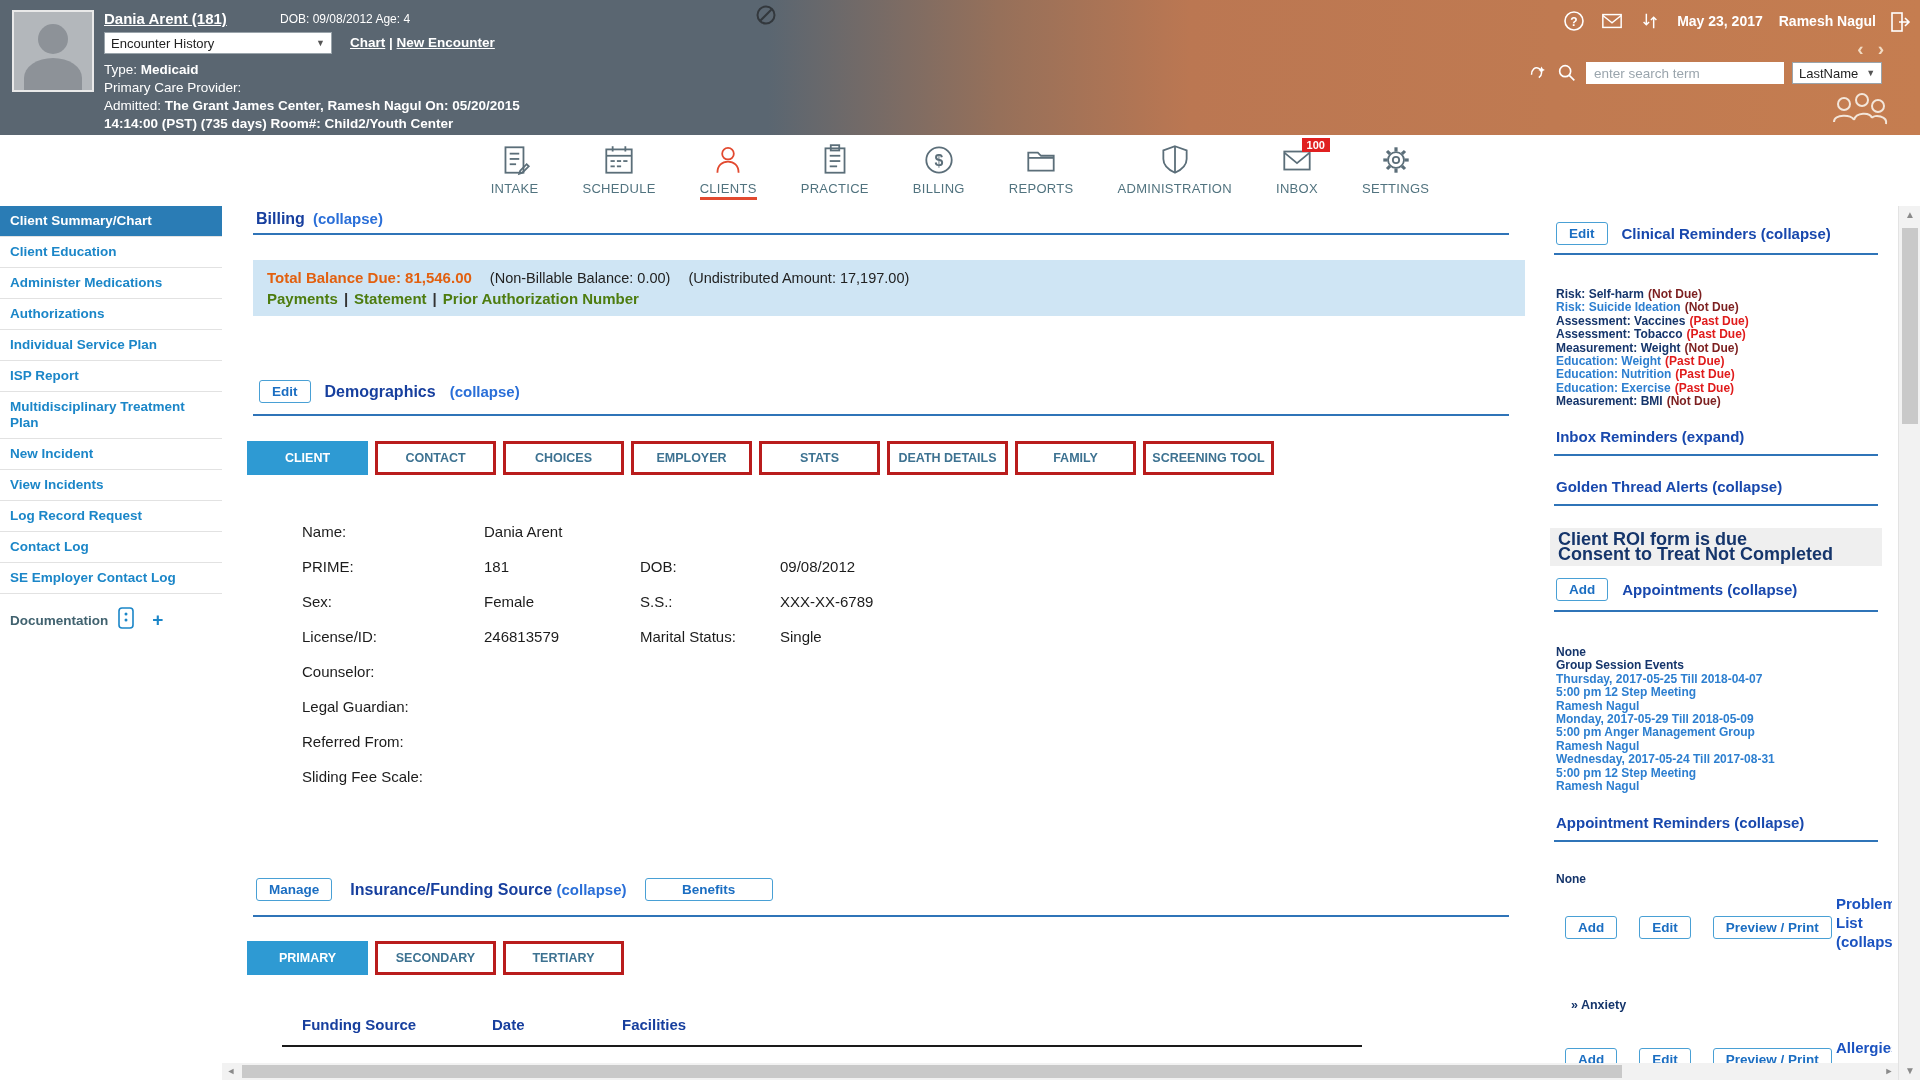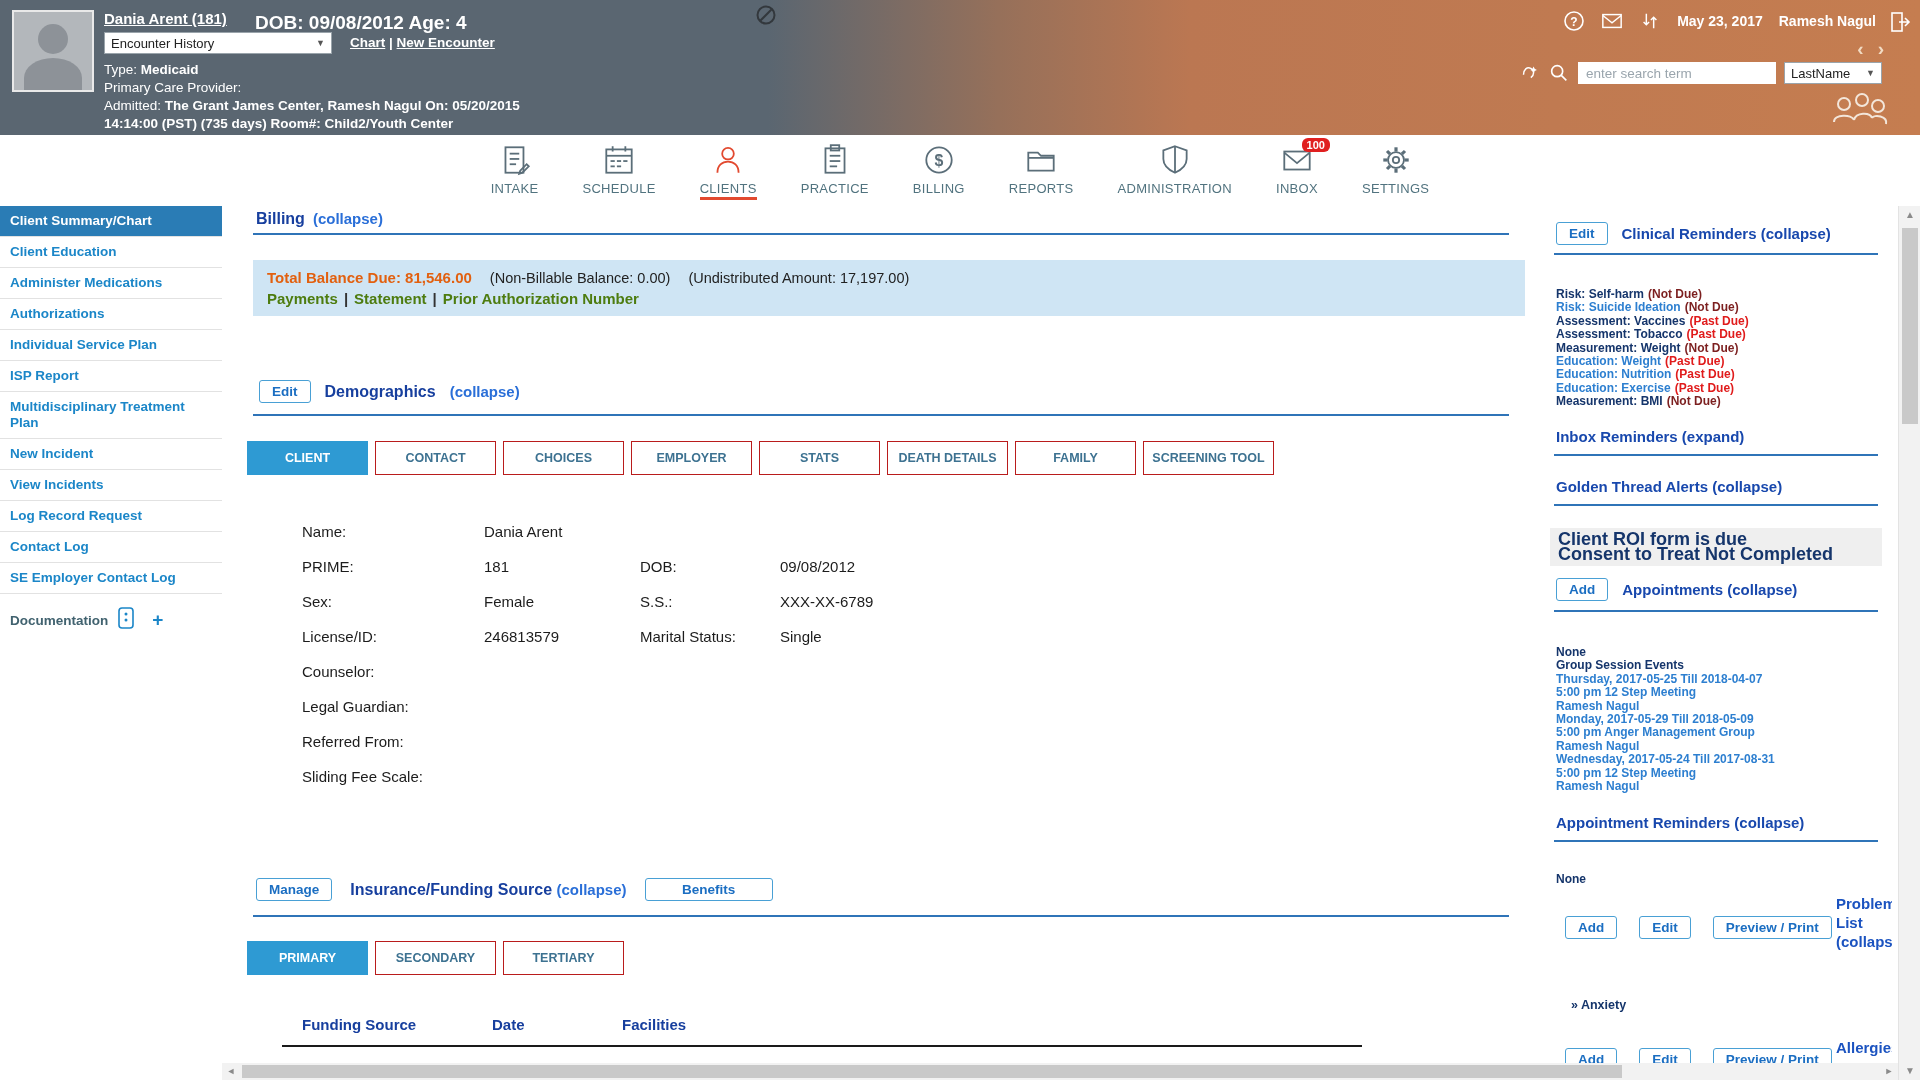--- a/index.html
+++ b/index.html
@@ -6,49 +6,49 @@
   html,body { width:1920px; height:1080px; overflow:hidden; }
   body { font-family:"Liberation Sans", sans-serif; background:#fff; position:relative; color:#1c1c1c; }
 
   
   .topbar { position:absolute; top:0; left:0; width:1920px; height:135px; color:#fff;
     background:linear-gradient(90deg,#5a6671 0%,#5a6671 40%,#96705a 52%,#bb7752 62%,#c57d50 100%); }
   .photo { position:absolute; left:12px; top:10px; width:82px; height:82px; background:#b3b7bb; border:2px solid #e9e9e9; overflow:hidden; }
   .photo .head { position:absolute; left:24px; top:12px; width:30px; height:30px; border-radius:50%; background:#8d9298; }
   .photo .torso { position:absolute; left:10px; top:46px; width:58px; height:40px; border-radius:50% 50% 0 0; background:#8d9298; }
   .pt-name { position:absolute; left:104px; top:10px; font-size:15px; font-weight:bold; text-decoration:underline; color:#fff; cursor:pointer; }
-  .pt-dobline { position:absolute; left:255px; top:12px; font-size:19px; font-weight:bold; }
+  .pt-dobline { position:absolute; left:280px; top:12px; font-size:12px; font-weight:normal; }
   .fake-select { background:#fff; color:#222; font-size:13px; height:22px; display:flex; align-items:center; justify-content:space-between; padding:0 6px; cursor:pointer; border:1px solid #9aa4ab; }
   .fake-select .arr { font-size:9px; color:#555; margin-left:8px; }
   .enc-select { position:absolute; left:104px; top:32px; width:228px; }
   .hdr-links { position:absolute; left:350px; top:35px; font-size:13.5px; font-weight:bold; }
   .hdr-links a { color:#fff; text-decoration:underline; cursor:pointer; }
   .hdr-line { position:absolute; left:104px; font-size:13.5px; }
   .hdr-line b { font-weight:bold; }
   .cancel-icon { position:absolute; left:755px; top:4px; width:22px; height:22px; cursor:pointer; }
   .tr-row1 { position:absolute; right:44px; top:10px; display:flex; align-items:center; gap:16px; }
   .tr-ico { width:22px; height:22px; display:inline-flex; align-items:center; justify-content:center; cursor:pointer; }
   .tr-date { font-size:14px; font-weight:bold; white-space:nowrap; }
   .logout-icon { position:absolute; right:8px; top:10px; width:24px; height:24px; cursor:pointer; }
   .chevrons { position:absolute; right:22px; top:38px; font-size:19px; font-weight:bold; color:#f2dcc4; letter-spacing:14px; cursor:pointer; }
   .tr-row2 { position:absolute; right:38px; top:62px; display:flex; align-items:center; gap:8px; }
   .search-input { width:198px; height:22px; border:none; font-size:13.5px; padding:0 8px; color:#444; font-family:"Liberation Sans",sans-serif; }
   .search-input::placeholder { color:#9aa5ad; }
-  .ln-select { width:98px; }
+  .ln-select { width:90px; }
   .app-logo { position:absolute; right:24px; top:90px; width:74px; height:40px; }
 
   
   .mainnav { position:absolute; top:135px; left:0; width:1920px; height:71px; background:#fff; display:flex; justify-content:center; gap:44px; padding-top:7px; }
   .nav-item { display:flex; flex-direction:column; align-items:center; gap:3px; position:relative; cursor:pointer; }
   .nav-label { font-size:13px; color:#51737f; letter-spacing:.3px; }
   .nav-item.active .nav-label { border-bottom:3px solid #e2492f; padding-bottom:1px; }
   .nav-ic { width:36px; height:36px; }
   .nav-ic svg { stroke:#5b6e79; fill:none; stroke-width:1.7; }
   .nav-item.active .nav-ic svg { stroke:#e2492f; }
-  .inbox-badge { position:absolute; top:-4px; right:-12px; background:#e02020; color:#fff; font-size:11px; font-weight:bold; border-radius:6px; padding:1px 5px; }
+  .inbox-badge { position:absolute; top:-4px; right:-12px; background:#e02020; color:#fff; font-size:11px; font-weight:bold; border-radius:0; padding:1px 5px; }
 
   
   .sidebar { position:absolute; top:206px; left:0; width:222px; }
   .side-item { padding:7px 10px; font-size:13.5px; font-weight:600; color:#1b86c8; border-bottom:1px solid #e2e2e2; cursor:pointer; line-height:16px; }
   .side-item.active { background:#2a7cb5; color:#fff; }
   .doc-row { display:flex; align-items:center; gap:8px; padding:12px 10px; }
   .doc-label { font-size:13.5px; font-weight:600; color:#41626f; }
   .doc-add { color:#1b86c8; font-size:19px; font-weight:bold; cursor:pointer; margin-left:8px; }
 
   
@@ -66,21 +66,21 @@
   .bal-line1 .paren { margin-right:14px; }
   .bal-line2 { color:#2f9e2f; font-weight:bold; font-size:14px; margin-top:3px; }
   .bal-line3 { margin-top:4px; font-size:15px; font-weight:bold; }
   .bal-line3 a { color:#4d7c0f; cursor:pointer; }
   .bal-line3 .sep { color:#333; margin:0 6px; }
 
   .demo-head { position:absolute; left:14px; top:174px; display:flex; gap:14px; align-items:center; }
   .rule2 { position:absolute; left:8px; top:208px; width:1256px; }
   .tabrow { position:absolute; display:flex; gap:7px; }
   .demo-tabs { left:2px; top:235px; }
-  .tab { border:1px solid #b91c1c; background:#fff; color:#3d7291; font-weight:bold; font-size:12.5px; height:34px; display:flex; align-items:center; justify-content:center; width:121px; cursor:pointer; text-align:center; }
+  .tab { border:3px solid #b91c1c; background:#fff; color:#3d7291; font-weight:bold; font-size:12.5px; height:34px; display:flex; align-items:center; justify-content:center; width:121px; cursor:pointer; text-align:center; }
   .tab.active { background:#2e9ad3; color:#fff; border-color:#2e9ad3; }
   .tab.wide { width:131px; }
 
   .demo-grid { position:absolute; left:57px; top:308px; display:grid; grid-template-columns:182px 156px 140px 320px; grid-auto-rows:35px; align-items:center; font-size:15px; color:#1c1c1c; }
 
   .ins-head { position:absolute; left:11px; top:672px; display:flex; gap:18px; align-items:center; }
   .btn.benefits { width:128px; }
   .rule3 { position:absolute; left:8px; top:709px; width:1256px; }
   .ins-tabs { left:2px; top:735px; }
   .fund-cols { position:absolute; top:810px; left:0; width:1200px; font-size:15px; font-weight:bold; color:#173f9e; }

